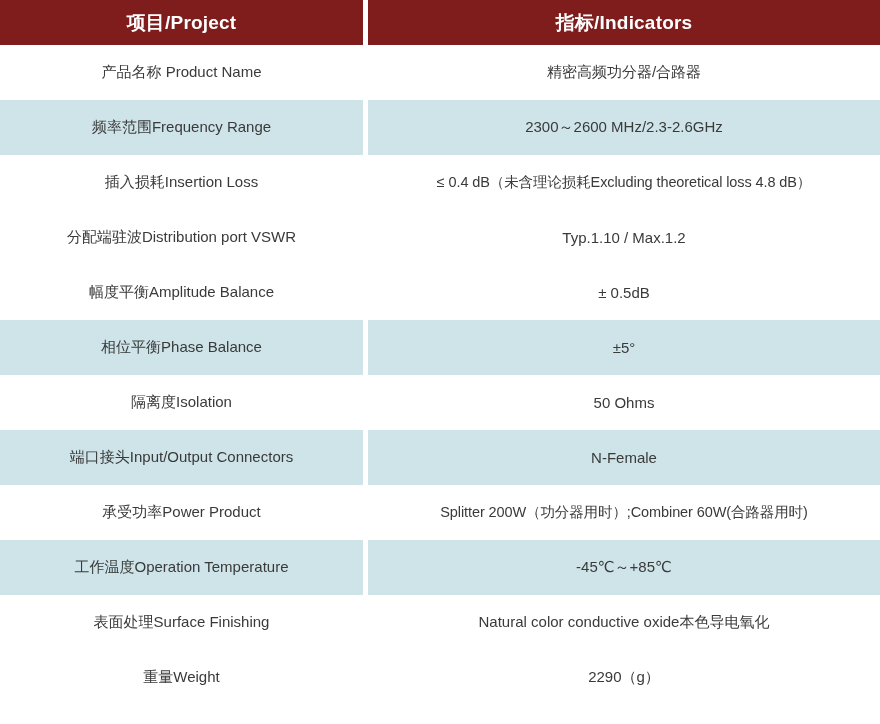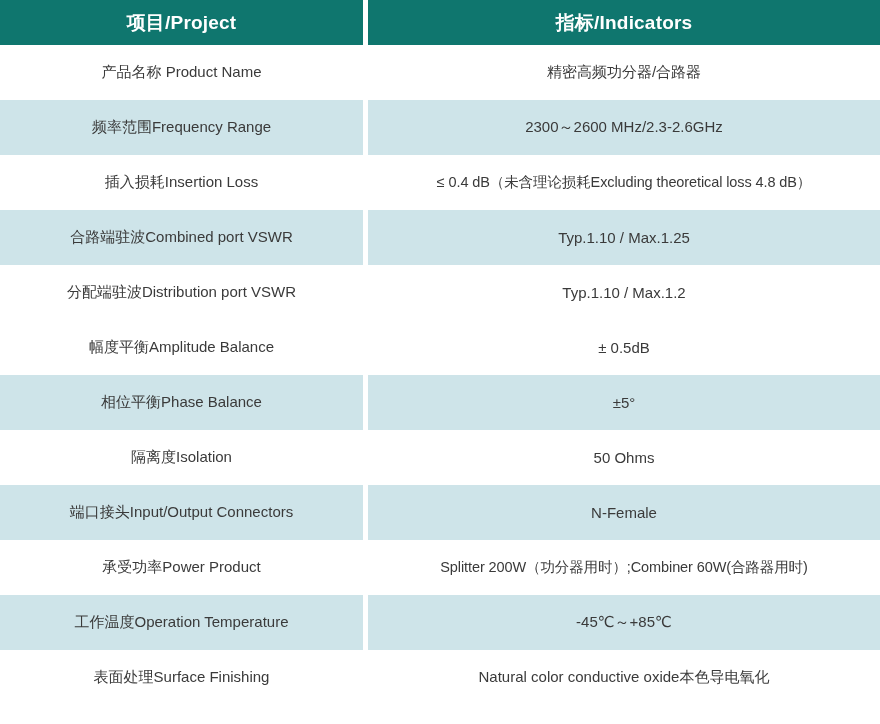--- a/index.html
+++ b/index.html
@@ -57,21 +57,21 @@
   }
   tr.row-shaded td.data-cell { background: #cee4e9; }
   tr.row-plain  td.data-cell { background: #ffffff; }
 
   td.cell-project   { font-size: 15px; }
   td.cell-indicator { font-size: 15px; }
 
   
   td.squeeze { font-size: 14.5px; letter-spacing: -0.1px; }
 </style>
-<style>th.head-cell{background:#0f766e;color:#ffffff;}tr.row-shaded td.data-cell{background:#cee4e9;}tr.row-plain td.data-cell{background:#ffffff;}tbody td{color:#3a3a3a;}</style></head>
+<style>th.head-cell{background:#7f1d1d;color:#ffffff;}tr.row-shaded td.data-cell{background:#cee4e9;}tr.row-plain td.data-cell{background:#ffffff;}tbody td{color:#3a3a3a;}</style></head>
 <body>
 
 <table id="spec-table">
   <colgroup>
     <col class="col-project">
     <col class="col-gap">
     <col class="col-indicator">
   </colgroup>
 
   <thead>
@@ -90,25 +90,20 @@
       </tr>
       <tr class="row-shaded">
         <td class="data-cell cell-project">频率范围Frequency Range</td>
         <td class="gap-cell"></td>
         <td class="data-cell cell-indicator">2300～2600 MHz/2.3-2.6GHz</td>
       </tr>
       <tr class="row-plain">
         <td class="data-cell cell-project">插入损耗Insertion Loss</td>
         <td class="gap-cell"></td>
         <td class="data-cell cell-indicator squeeze">≤ 0.4 dB（未含理论损耗Excluding theoretical loss 4.8 dB）</td>
-      </tr>
-      <tr class="row-shaded">
-        <td class="data-cell cell-project">合路端驻波Combined port VSWR</td>
-        <td class="gap-cell"></td>
-        <td class="data-cell cell-indicator">Typ.1.10 / Max.1.25</td>
       </tr>
       <tr class="row-plain">
         <td class="data-cell cell-project">分配端驻波Distribution port VSWR</td>
         <td class="gap-cell"></td>
         <td class="data-cell cell-indicator">Typ.1.10 / Max.1.2</td>
       </tr>
       <tr class="row-plain">
         <td class="data-cell cell-project">幅度平衡Amplitude Balance</td>
         <td class="gap-cell"></td>
         <td class="data-cell cell-indicator">± 0.5dB</td>

